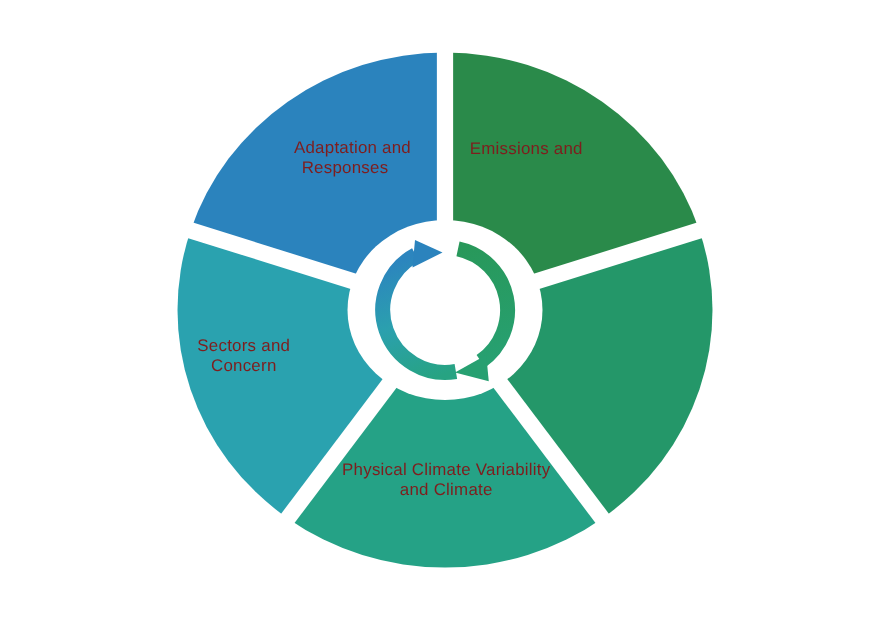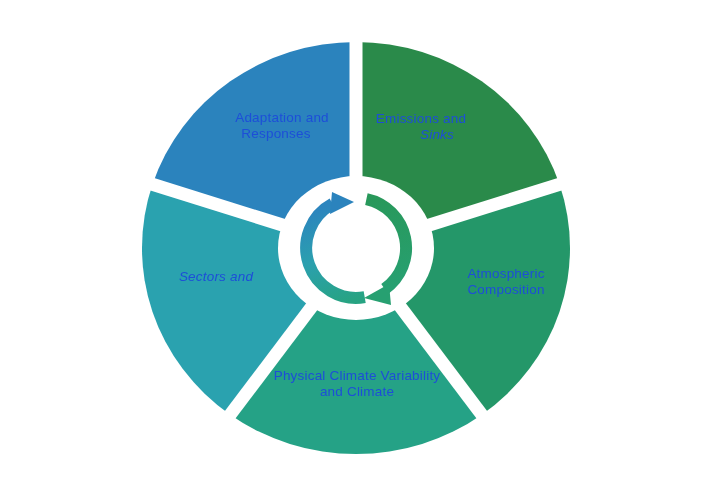--- a/index.html
+++ b/index.html
@@ -6,37 +6,37 @@
   .stage{
     position:relative;
     width:715px;height:500px;
     background:#ffffff;
     overflow:hidden;
     font-family:"Liberation Sans",sans-serif;
   }
   .stage svg{position:absolute;left:0;top:0;}
   .label{
     position:absolute;
-    color:#1d4ed8;
+    color:#7f1d1d;
     font-size:13.5px;
     line-height:15.5px;
     text-align:center;
     letter-spacing:.2px;
     pointer-events:none;
   }
   .label span{display:block;position:relative;}
   #lbl-adaptation{left:202px;top:110px;width:160px;}
   #lbl-adaptation span:nth-child(2){left:-6px;}
   #lbl-adaptation span:nth-child(3){left:-26px;}
   #lbl-greenhouse{left:341px;top:111px;width:160px;}
   #lbl-greenhouse span:nth-child(2){left:16px;font-style:italic;}
   #lbl-greenhouse span:nth-child(3){left:32px;}
   #lbl-atmospheric{left:426px;top:266px;width:160px;}
   #lbl-physical{left:247px;top:368px;width:220px;}
-  #lbl-sectors{left:136px;top:269px;width:160px;font-style:italic;}
+  #lbl-sectors{left:115px;top:269px;width:160px;}
 </style>
 </head>
 <body>
 
 <div class="stage">
 
   <svg width="715" height="500" viewBox="0 0 715 500">
     <defs>
       <linearGradient id="gradLeftArc" gradientUnits="userSpaceOnUse" x1="364" y1="297" x2="333" y2="204">
         <stop offset="0" stop-color="#27A382"></stop>
@@ -73,30 +73,26 @@
     </g>
   </svg>
 
   <div class="label" id="lbl-adaptation">
     <span>Adaptation and</span>
     <span>Responses</span>
   </div>
 
   <div class="label" id="lbl-greenhouse">
     <span>Emissions and</span>
-    <span>Sinks</span>
   </div>
 
-  <div class="label" id="lbl-atmospheric">
-    <span>Atmospheric</span>
-    <span>Composition</span>
-  </div>
 
   <div class="label" id="lbl-physical">
     <span>Physical Climate Variability</span>
     <span>and Climate</span>
   </div>
 
   <div class="label" id="lbl-sectors">
     <span>Sectors and</span>
+    <span>Concern</span>
   </div>
 
 </div>
 
 </body></html>

